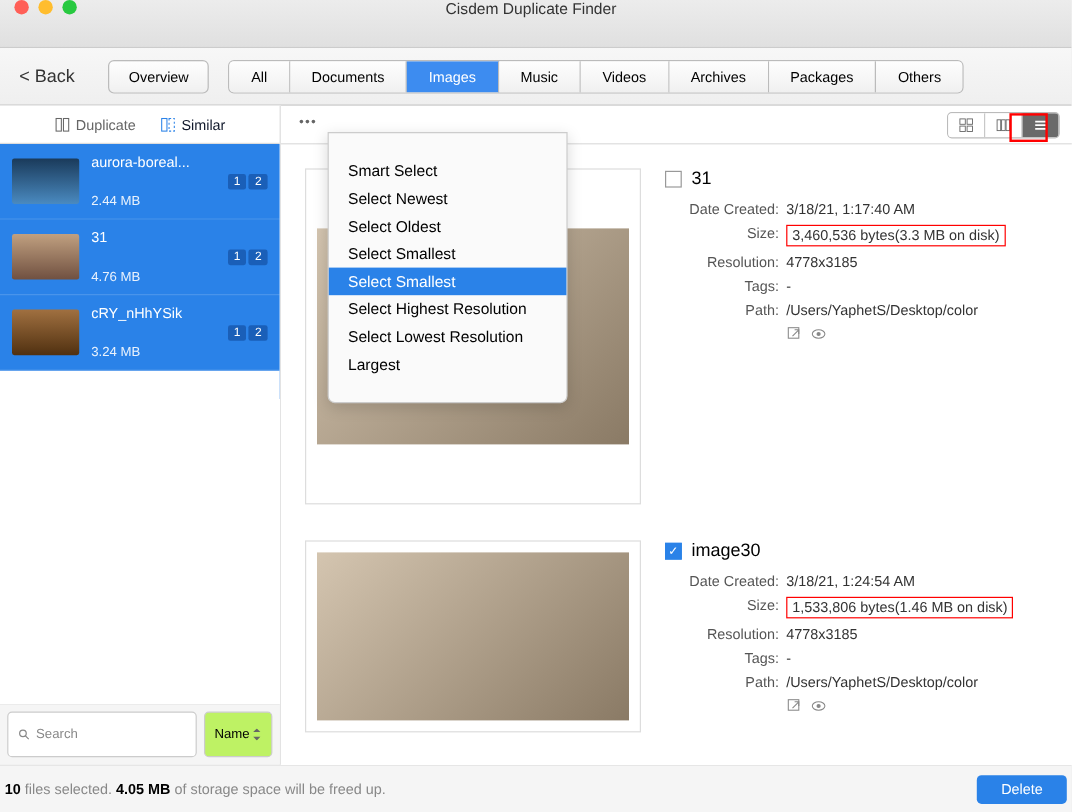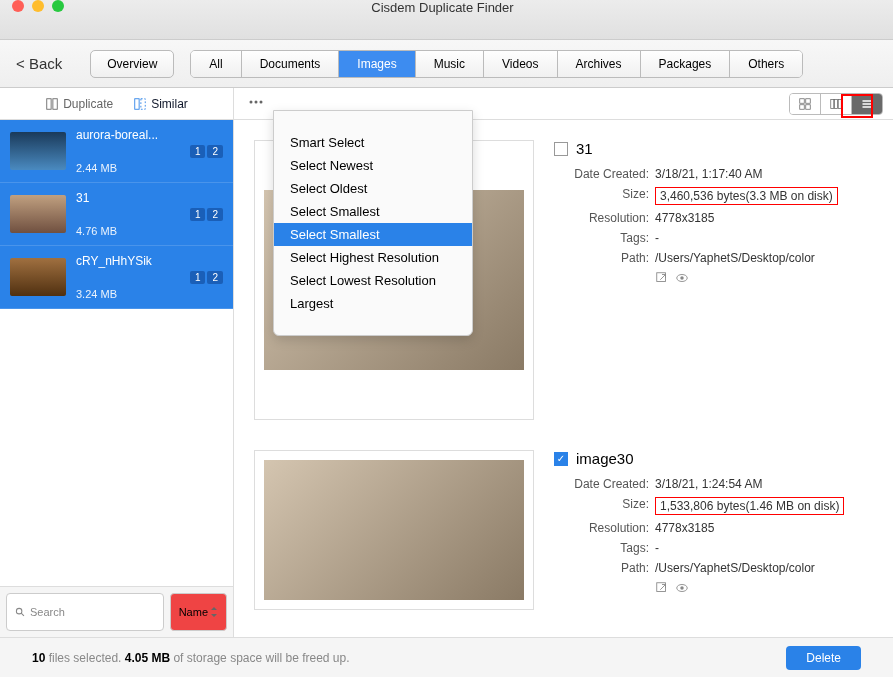--- a/index.html
+++ b/index.html
@@ -34,21 +34,21 @@
     .thumb { width: 56px; height: 38px; background: #999; border-radius: 2px; flex-shrink: 0; }
     .file-info { flex: 1; min-width: 0; }
     .file-name { font-size: 12px; white-space: nowrap; overflow: hidden; text-overflow: ellipsis; }
     .file-size { font-size: 11px; opacity: .9; margin-top: 20px; }
     .badges { display: flex; gap: 2px; }
     .badge { background: #1a5fb8; color: white; font-size: 10px; padding: 1px 5px; border-radius: 2px; }
     
     .sidebar-footer { padding: 6px; display: flex; gap: 6px; border-top: 1px solid #ddd; background: #f5f5f5; }
     .search-box { flex: 1; display: flex; align-items: center; padding: 3px 8px; border: 1px solid #ccc; border-radius: 4px; background: white; font-size: 11px; color: #888; }
     .search-box svg { width: 11px; height: 11px; margin-right: 4px; }
-    .sort-btn { padding: 12px 8px; border: 1px solid #ccc; border-radius: 4px; background: #ef4444; font-size: 11px; display: flex; align-items: center; gap: 2px; text-align: center; }
+    .sort-btn { padding: 12px 8px; border: 1px solid #ccc; border-radius: 4px; background: #bef264; font-size: 11px; display: flex; align-items: center; gap: 2px; text-align: center; }
     
     .detail { flex: 1; background: #fff; position: relative; overflow: auto; }
     .detail-header { height: 32px; border-bottom: 1px solid #ddd; display: flex; align-items: center; padding: 0 10px; justify-content: space-between; }
     .options-icon { cursor: pointer; color: #666; padding: 4px; }
     .view-toggle { display: flex; border: 1px solid #bbb; border-radius: 4px; overflow: hidden; }
     .view-btn { padding: 4px 8px; cursor: pointer; background: white; border-right: 1px solid #bbb; display: flex; align-items: center; }
     .view-btn:last-child { border-right: none; }
     .view-btn.active { background: #6a6a6a; }
     .view-btn svg { width: 14px; height: 12px; }
     .highlight-box { position: absolute; border: 2px solid red; pointer-events: none; }
@@ -67,21 +67,21 @@
     .meta-label { width: 95px; text-align: right; color: #555; margin-right: 6px; }
     .meta-value { color: #333; }
     .size-highlight { border: 1.5px solid red; padding: 1px 4px; }
     .path-icons { display: flex; gap: 6px; margin-top: 4px; margin-left: 101px; }
     .path-icons svg { width: 14px; height: 14px; }
     
     .menu { position: absolute; left: 273px; top: 110px; width: 200px; background: #fafafa; border: 1px solid #ccc; border-radius: 0 0 6px 6px; box-shadow: 0 4px 12px rgba(0,0,0,.15); z-index: 100; padding: 20px 0; }
     .menu-item { padding: 4px 16px; font-size: 13px; cursor: pointer; }
     .menu-item.selected { background: #2a82e8; color: white; }
     
-    .footer { height: 40px; background: #f5f5f5; border-top: 1px solid #ddd; display: flex; align-items: center; padding: 0 32px; font-size: 12px; justify-content: space-between; }
+    .footer { height: 40px; background: #f5f5f5; border-top: 1px solid #ddd; display: flex; align-items: center; padding: 0 4px; font-size: 12px; justify-content: space-between; }
     .footer-text b { font-weight: 600; }
     .footer-text .light { color: #888; }
     .delete-btn { background: #2a82e8; color: white; padding: 5px 20px; border-radius: 4px; font-size: 12px; cursor: pointer; border: none; }
   </style>
 </head>
 <body>
 
 <div class="titlebar">
   <div class="traffic-lights">
     <div class="traffic-light tl-red"></div>

